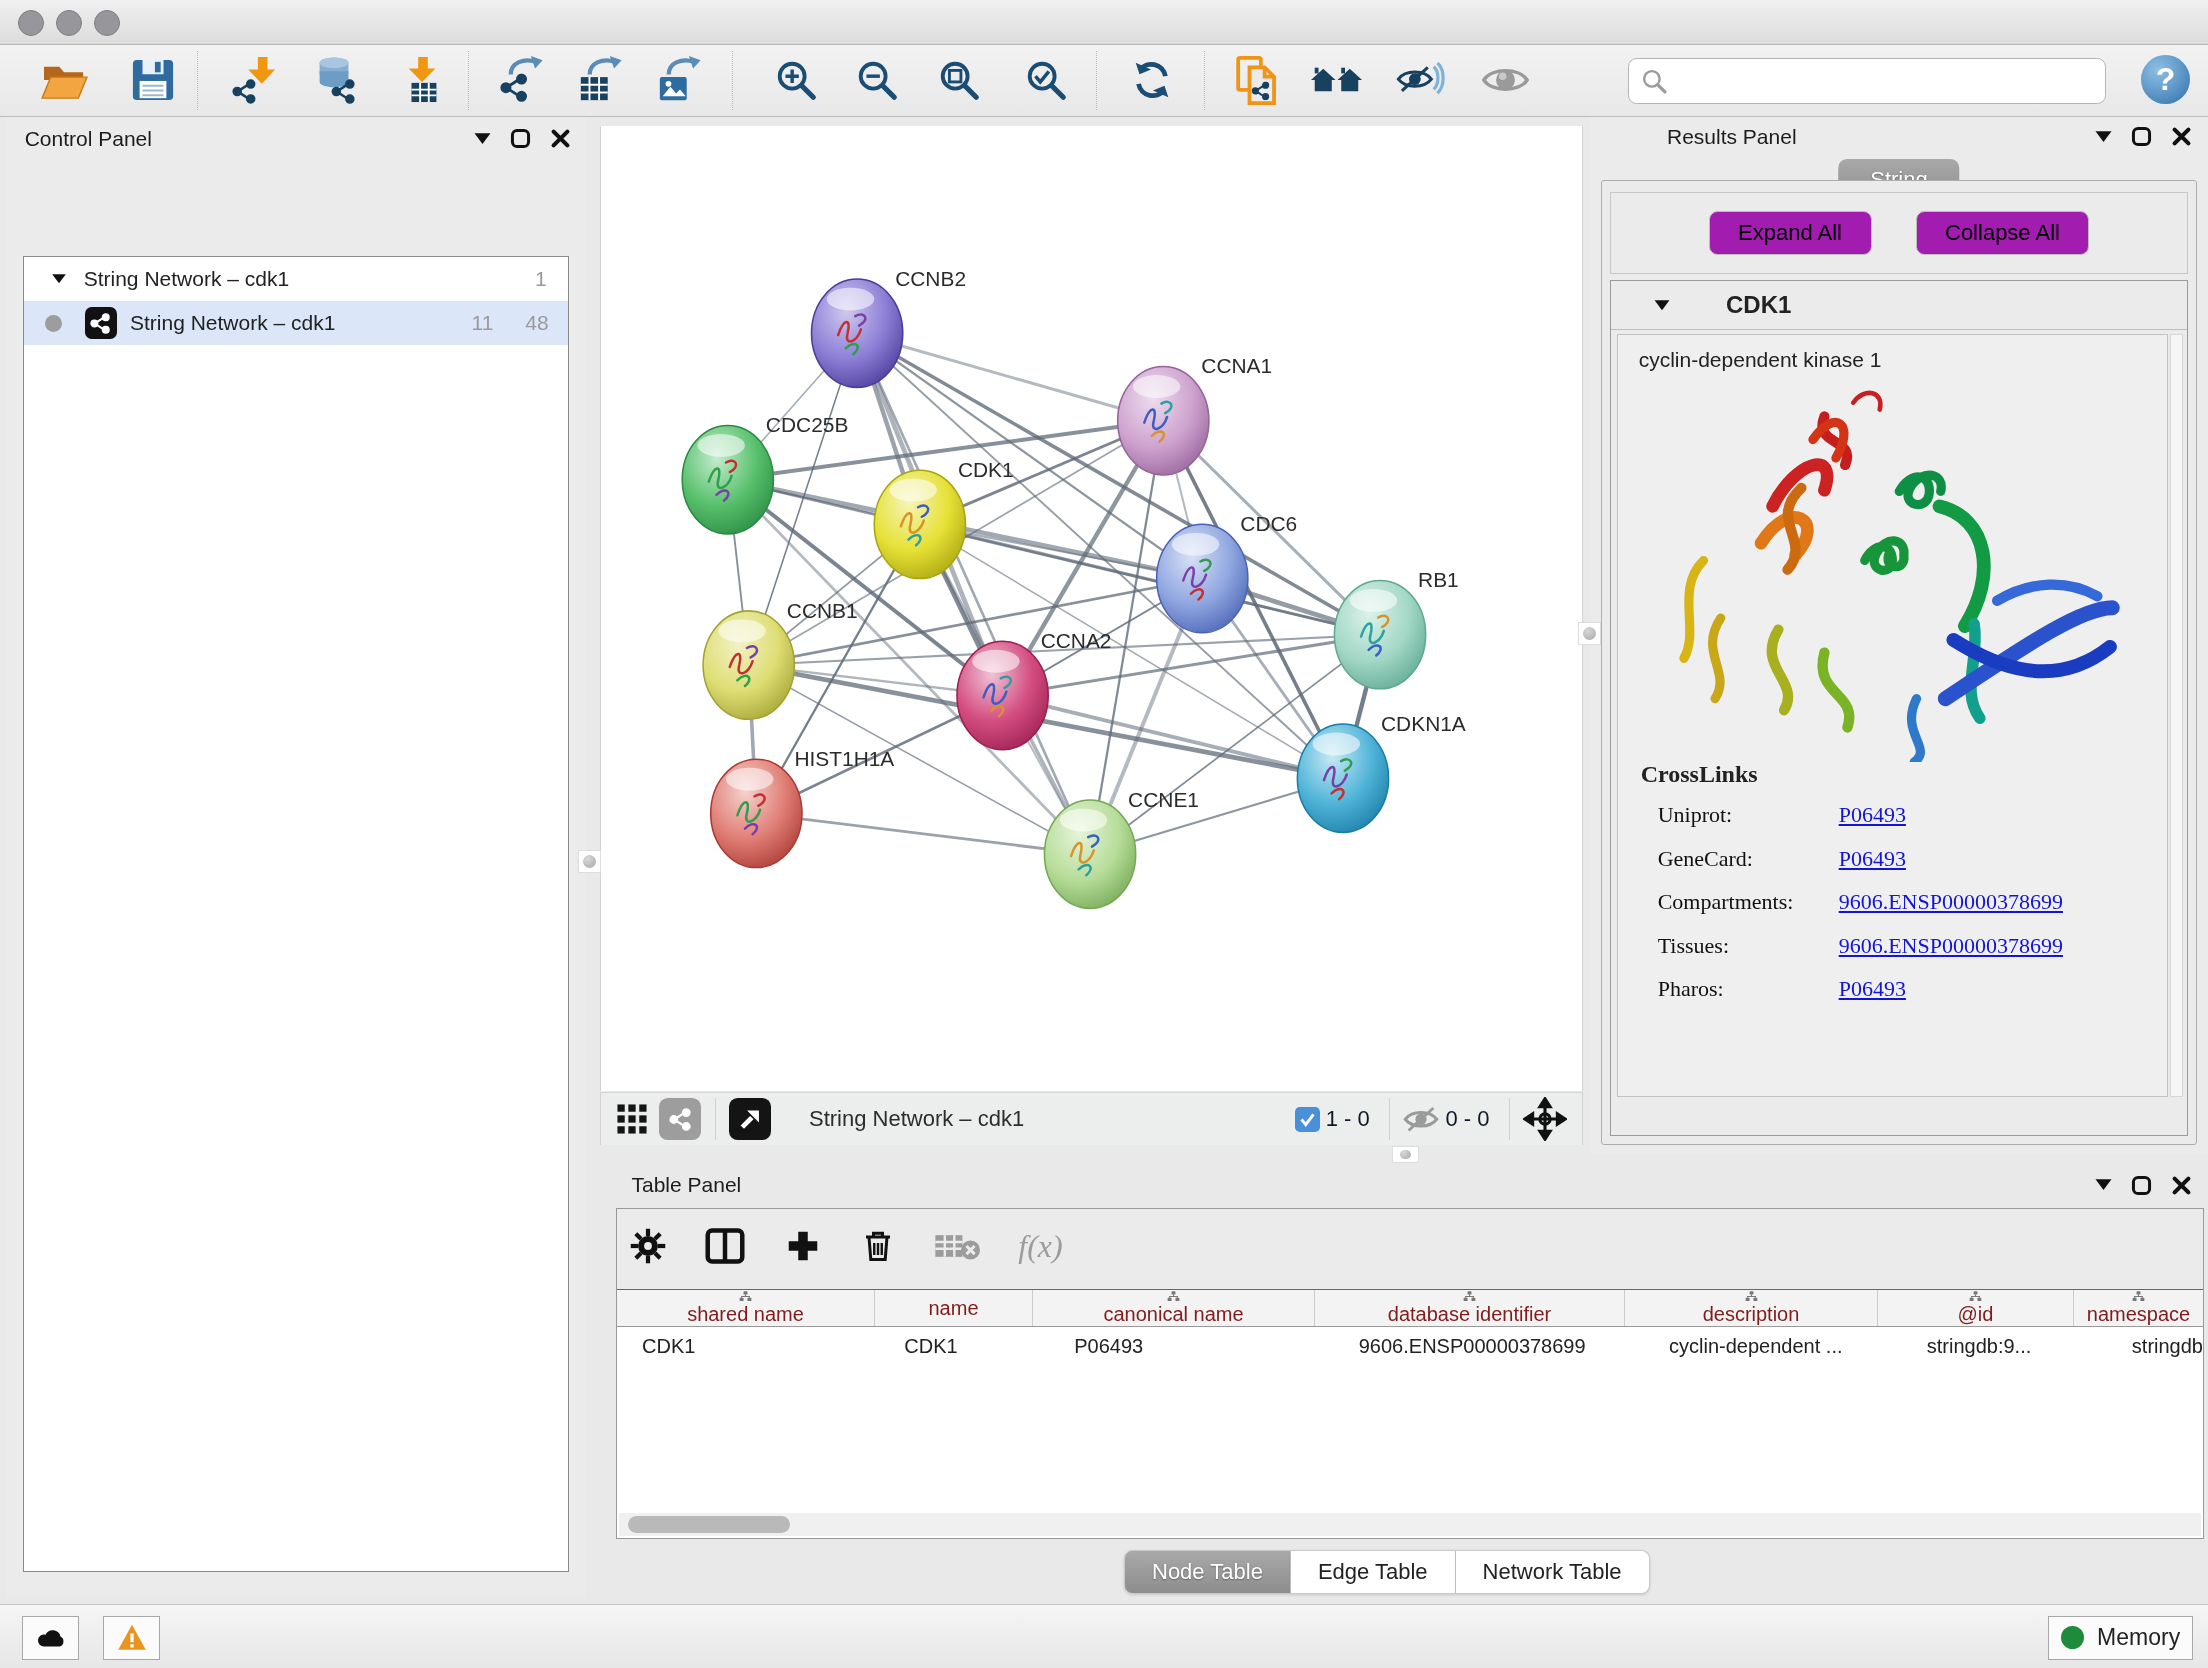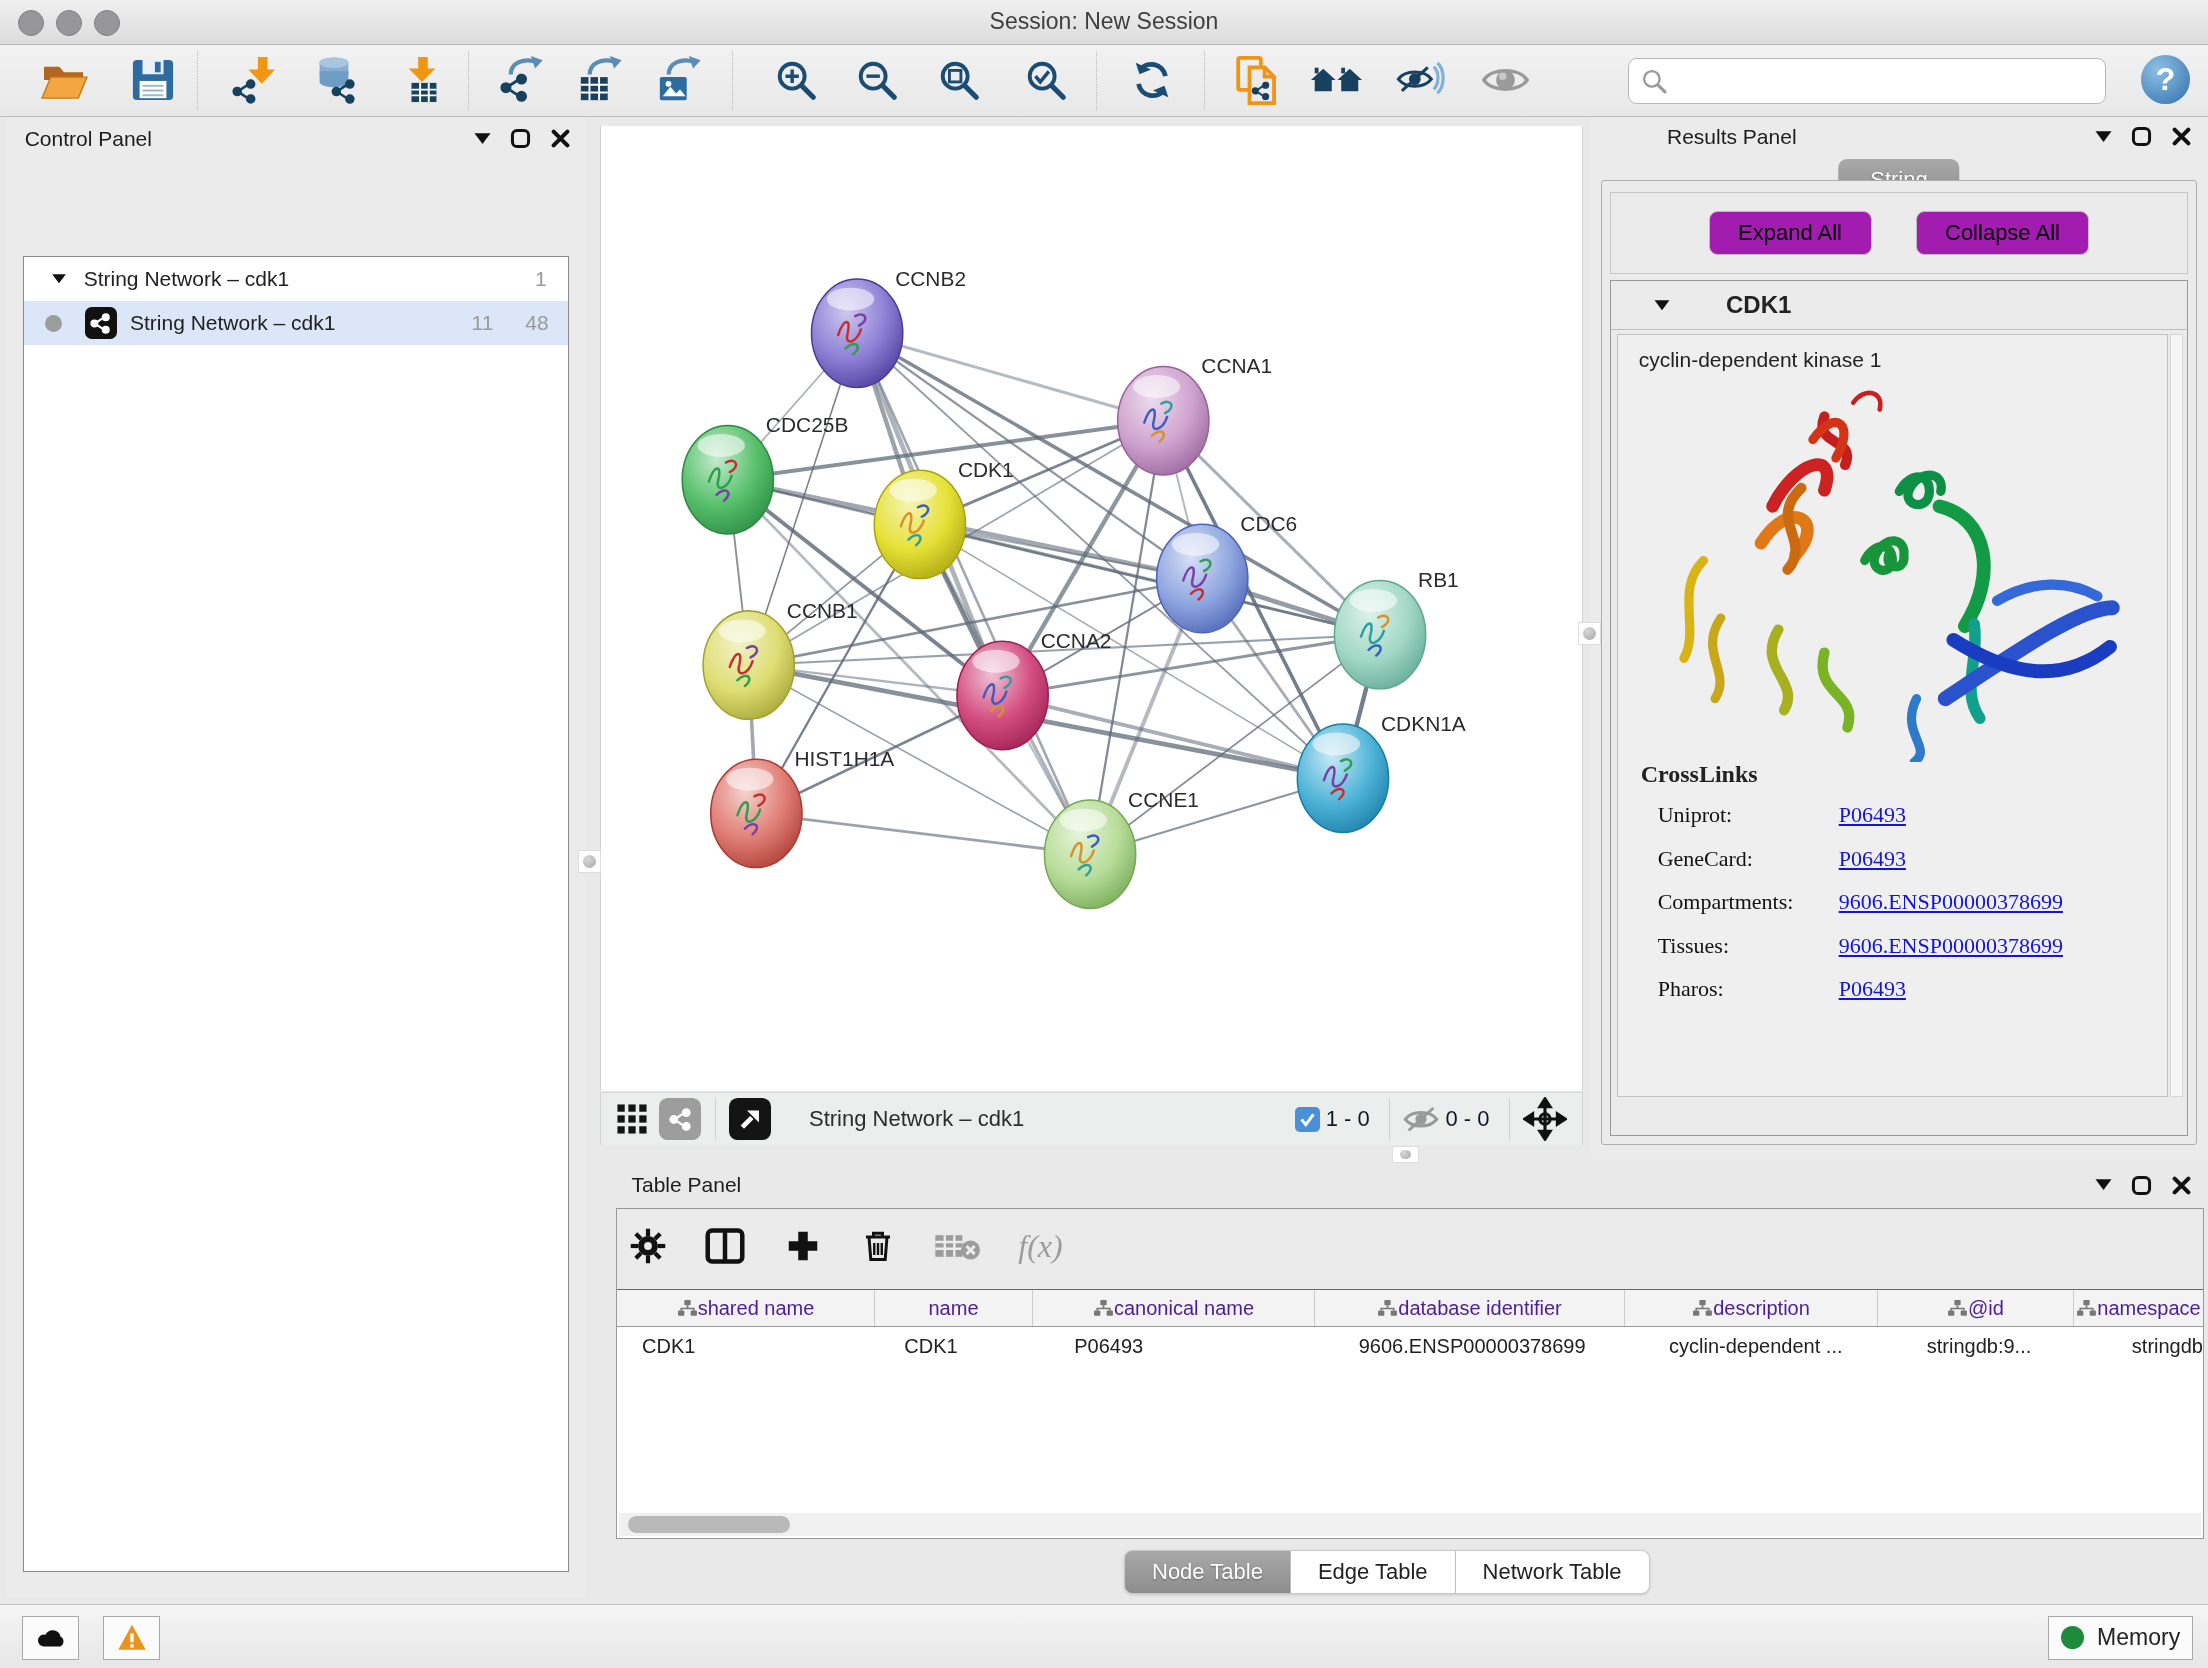--- a/index.html
+++ b/index.html
@@ -111,21 +111,21 @@
     display:flex;align-items:center;}
   .tp-box{position:absolute;left:616px;top:1208px;width:1586px;height:329px;
     background:#ebebeb;border:1.9px solid #9a9a9a;}
   .tp-toolbar{position:absolute;left:13.3px;top:9.5px;height:55px;display:flex;
     align-items:center;gap:38px;}
   .fx{font-family:"Liberation Serif",serif;font-style:italic;font-size:32px;color:#9c9c9c;}
   .tp-table{position:absolute;left:0px;right:0px;top:80px;bottom:0;background:#fff;
     border-top:1.9px solid #666;}
   .tp-hrow{display:flex;height:36px;background:#f3f3f3;border-bottom:1px solid #999;}
   .tp-hcell{display:flex;align-items:center;justify-content:center;gap:0;
-    font-size:20px;border-right:1px solid #ccc;color:#4c1d95;}
+    font-size:20px;border-right:1px solid #ccc;color:#7f1d1d;flex-direction:column;}
   .tp-drow{display:flex;height:38px;background:#fff;font-size:20px;}
   .tp-dcell{display:flex;align-items:center;padding-left:25px;}
   .c0{width:257px;} .c1{width:157px;} .c2{width:281px;} .c3{width:309px;}
   .c4{width:252px;} .c5{width:195px;} .c6{flex:1;}
   .hscroll{position:absolute;left:1.9px;right:1.9px;bottom:1.9px;height:23px;background:#f0f0f0;}
   .hthumb{position:absolute;left:9.5px;top:2.9px;width:162px;height:17px;background:#b9b9b9;
     border-radius:8.6px;}
   .tp-tabs{position:absolute;left:1124px;top:1550px;display:flex;height:44px;}
   .tp-tab{padding:0 27px;display:flex;align-items:center;font-size:22px;background:#fff;
     border:1px solid #c9c9c9;border-left:none;box-shadow:0 1px 2.9px rgba(0,0,0,.15);}
@@ -249,21 +249,20 @@
       <path d="M6 22C6 8 22 2 36 7" fill="none" stroke="currentColor" stroke-width="5"></path>
       <path d="M30 0l14 5-9 10z" fill="currentColor"></path>
     </symbol>
   </defs>
 </svg>
 
 <div class="titlebar">
   <div class="tl-dot" style="left:18px"></div>
   <div class="tl-dot" style="left:56px"></div>
   <div class="tl-dot" style="left:94px"></div>
-  <div class="win-title">Session: New Session</div>
 </div>
 
 <div class="toolbar">
   <div class="tb" style="left:38px">
     <svg class="ic" width="48" height="42" viewBox="0 0 50 44">
       <path fill="#b5651d" d="M3 8h16l5 6h20v8H3z"></path>
       <path fill="#f2a541" stroke="#c87d17" stroke-width="1.5" d="M1 41l9-22h38l-9 22z"></path>
     </svg>
   </div>
   <div class="tb" style="left:126px">

